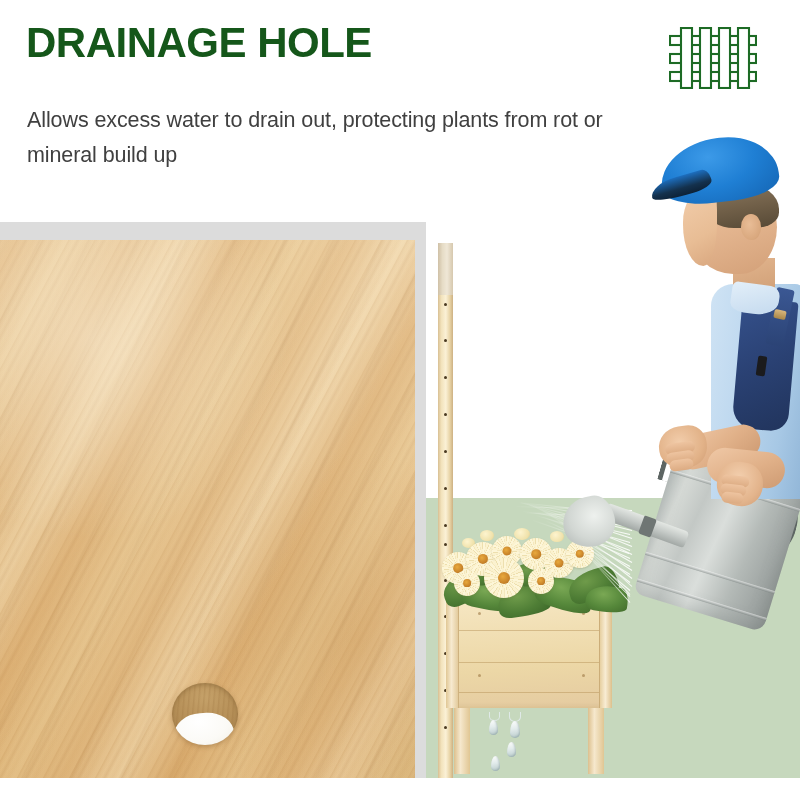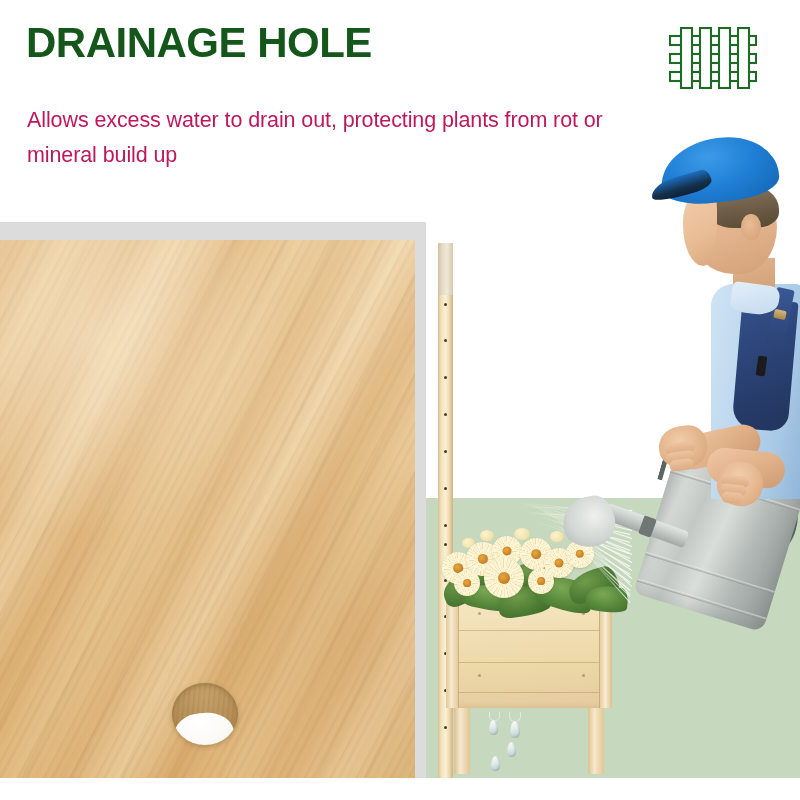--- a/index.html
+++ b/index.html
@@ -13,21 +13,21 @@
 
   
   #header { position: absolute; left: 0; top: 0; width: 668px; height: 200px; }
   #headline {
     position: absolute; left: 26px; top: 22px;
     font-size: 42px; font-weight: bold; letter-spacing: -0.5px;
     color: #15571a; line-height: 1.0; white-space: nowrap;
   }
   #subline {
     position: absolute; left: 27px; top: 103px; width: 580px;
-    font-size: 21.5px; font-weight: 300; color: #be185d;
+    font-size: 21.5px; font-weight: 300; color: #404040;
     line-height: 1.62; letter-spacing: -0.1px;
   }
 
   
   #fence-icon { position: absolute; left: 669px; top: 27px; width: 88px; height: 62px; }
 
   
   #wood-panel {
     position: absolute; left: 0px; top: 222px;
     width: 426px; height: 556px;

